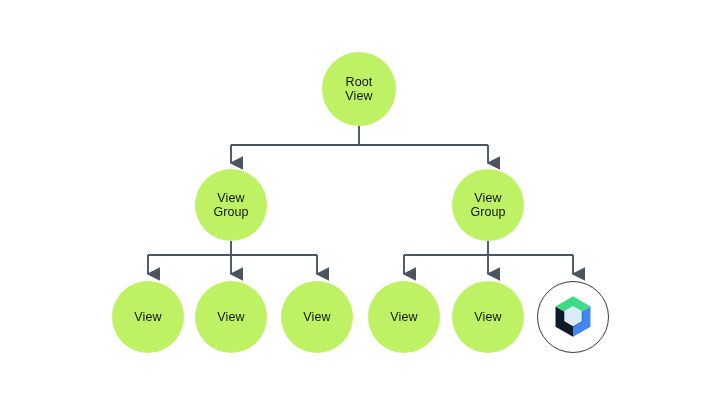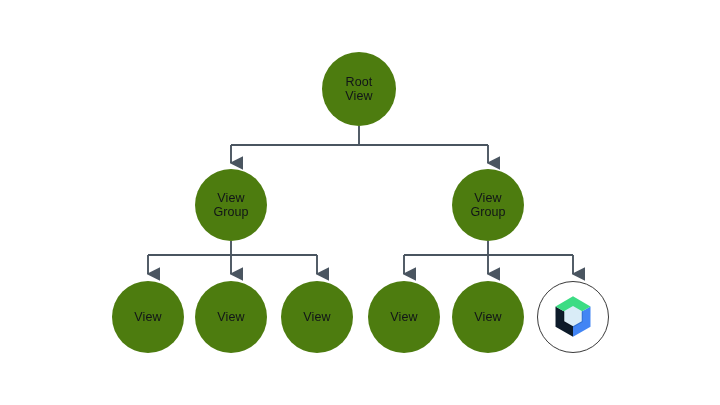--- a/index.html
+++ b/index.html
@@ -27,21 +27,21 @@
   .node {
     position: absolute;
     border-radius: 50%;
     display: flex;
     align-items: center;
     justify-content: center;
     text-align: center;
     box-sizing: border-box;
   }
   .node-fill {
-    background: #4d7c0f;
+    background: #bef264;
   }
   .node-outline {
     background: #ffffff;
     border: 1.4px solid #3a3a3a;
   }
   .node-label {
     font-size: 12.5px;
     line-height: 14.5px;
     color: #111418;
     letter-spacing: 0.1px;

